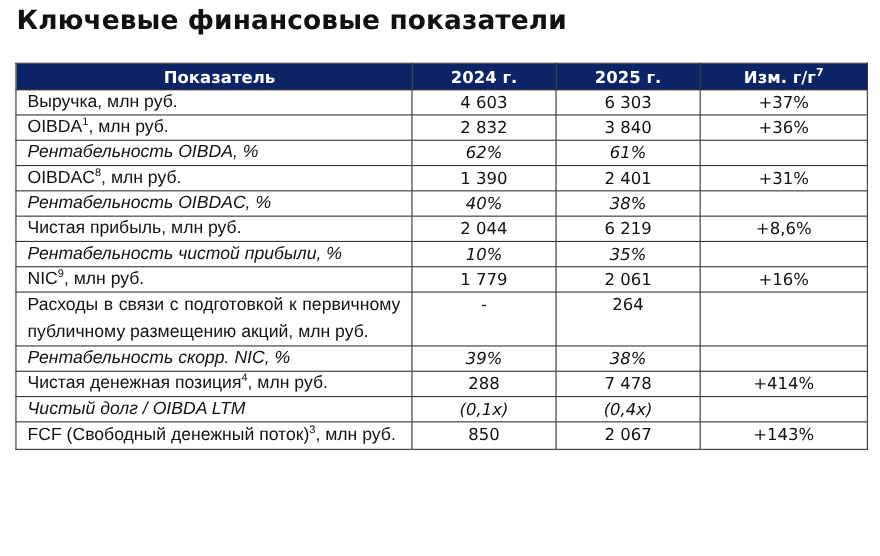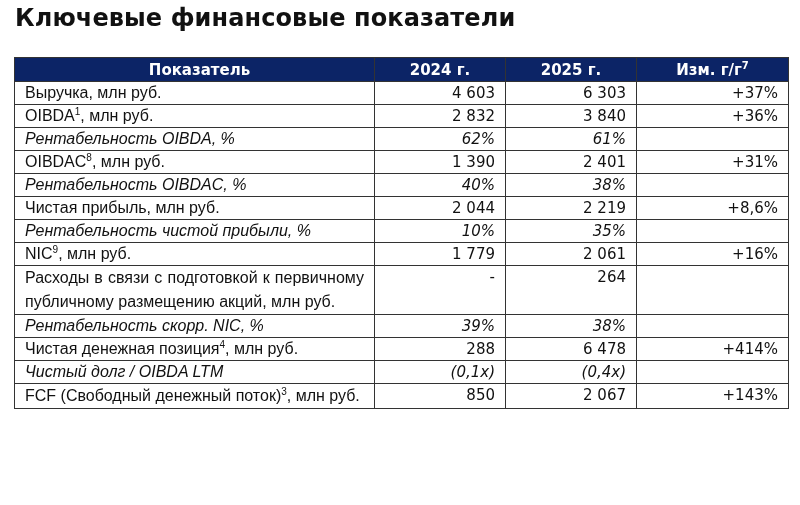--- a/index.html
+++ b/index.html
@@ -3,21 +3,21 @@
 <meta charset="utf-8">
 <style>
   html, body { margin: 0; padding: 0; background: #ffffff; }
   body { width: 800px; height: 505px; overflow: hidden; position: relative; font-family: "Liberation Sans", sans-serif; color: #111; }
   .title { position: absolute; left: 15px; top: 4px; font-size: 24px; font-weight: bold; color: #111; letter-spacing: 0.1px; font-family: "DejaVu Sans", sans-serif; }
   table { position: absolute; left: 14px; top: 57px; border-collapse: collapse; width: 774px; table-layout: fixed; }
   col.c1 { width: 360px; } col.c2 { width: 131px; } col.c3 { width: 131px; } col.c4 { width: 152px; }
   th { background: #0c2466; color: #fff; font-size: 15px; font-weight: bold; height: 23px; padding: 0; border: 1.5px solid #333; font-family: "DejaVu Sans", sans-serif; }
   th.first { text-align: center; padding-left: 10px; }
   td { border: 1.5px solid #333; font-size: 16px; height: 22px; padding: 0 10px; line-height: 22px; vertical-align: top; }
-  td.num { text-align: right; font-family: "DejaVu Sans", sans-serif; font-size: 15px; margin-left: 48px; }
+  td.num { text-align: center; font-family: "DejaVu Sans", sans-serif; font-size: 15px; margin-left: 48px; }
   tr.it td { font-style: italic; }
   td.just { text-align: justify; text-align-last: left; line-height: 24px; }
   sup { font-size: 10px; vertical-align: super; line-height: 0; }
 </style>
 </head>
 <body>
 
 <div class="title">Ключевые финансовые показатели</div>
 
 <table>
@@ -62,21 +62,21 @@
       </tr>
       <tr class="it">
         <td class=""><span>Рентабельность OIBDAC, %</span></td>
         <td class="num">40%</td>
         <td class="num">38%</td>
         <td class="num"></td>
       </tr>
       <tr>
         <td class=""><span>Чистая прибыль, млн руб.</span></td>
         <td class="num">2 044</td>
-        <td class="num">2 219</td>
+        <td class="num">6 219</td>
         <td class="num">+8,6%</td>
       </tr>
       <tr class="it">
         <td class=""><span>Рентабельность чистой прибыли, %</span></td>
         <td class="num">10%</td>
         <td class="num">35%</td>
         <td class="num"></td>
       </tr>
       <tr>
         <td class=""><span>NIC</span><sup>9</sup><span>, млн руб.</span></td>
@@ -92,21 +92,21 @@
       </tr>
       <tr class="it">
         <td class=""><span>Рентабельность скорр. NIC, %</span></td>
         <td class="num">39%</td>
         <td class="num">38%</td>
         <td class="num"></td>
       </tr>
       <tr>
         <td class=""><span>Чистая денежная позиция</span><sup>4</sup><span>, млн руб.</span></td>
         <td class="num">288</td>
-        <td class="num">6 478</td>
+        <td class="num">7 478</td>
         <td class="num">+414%</td>
       </tr>
       <tr class="it">
         <td class=""><span>Чистый долг / OIBDA LTM</span></td>
         <td class="num">(0,1x)</td>
         <td class="num">(0,4x)</td>
         <td class="num"></td>
       </tr>
       <tr>
         <td class="just"><span>FCF (Свободный денежный поток)</span><sup>3</sup><span>, млн руб.</span></td>

